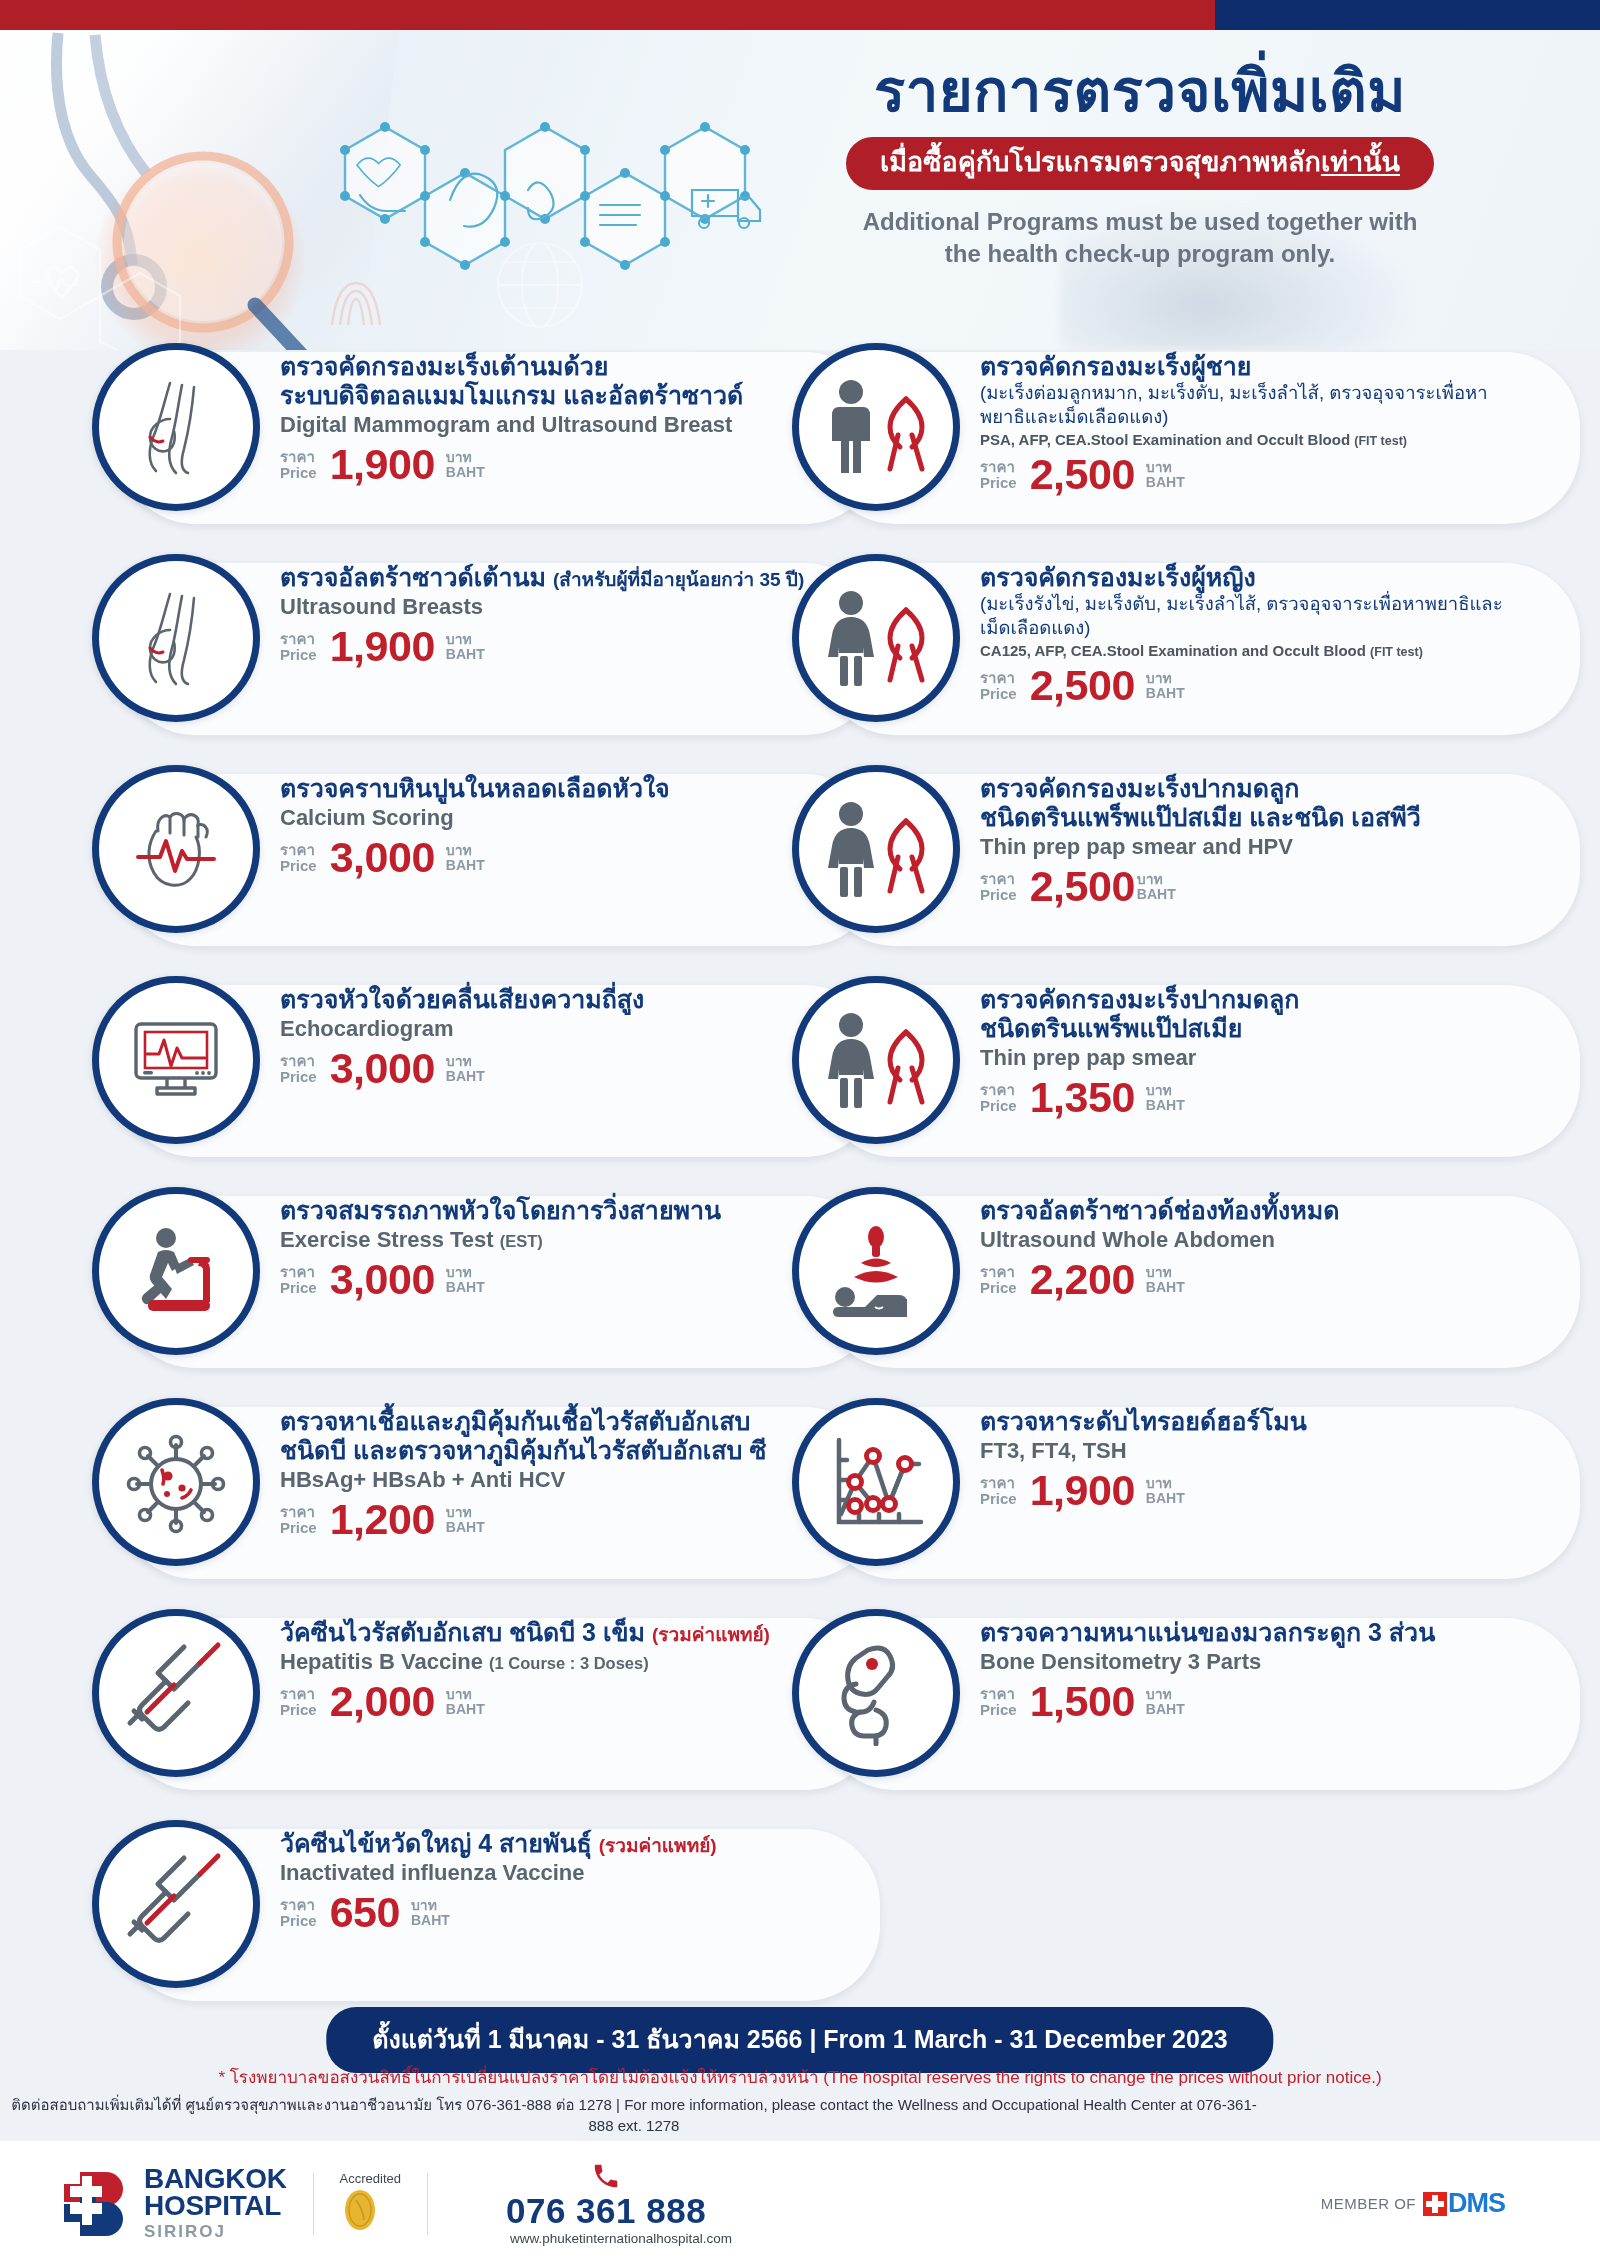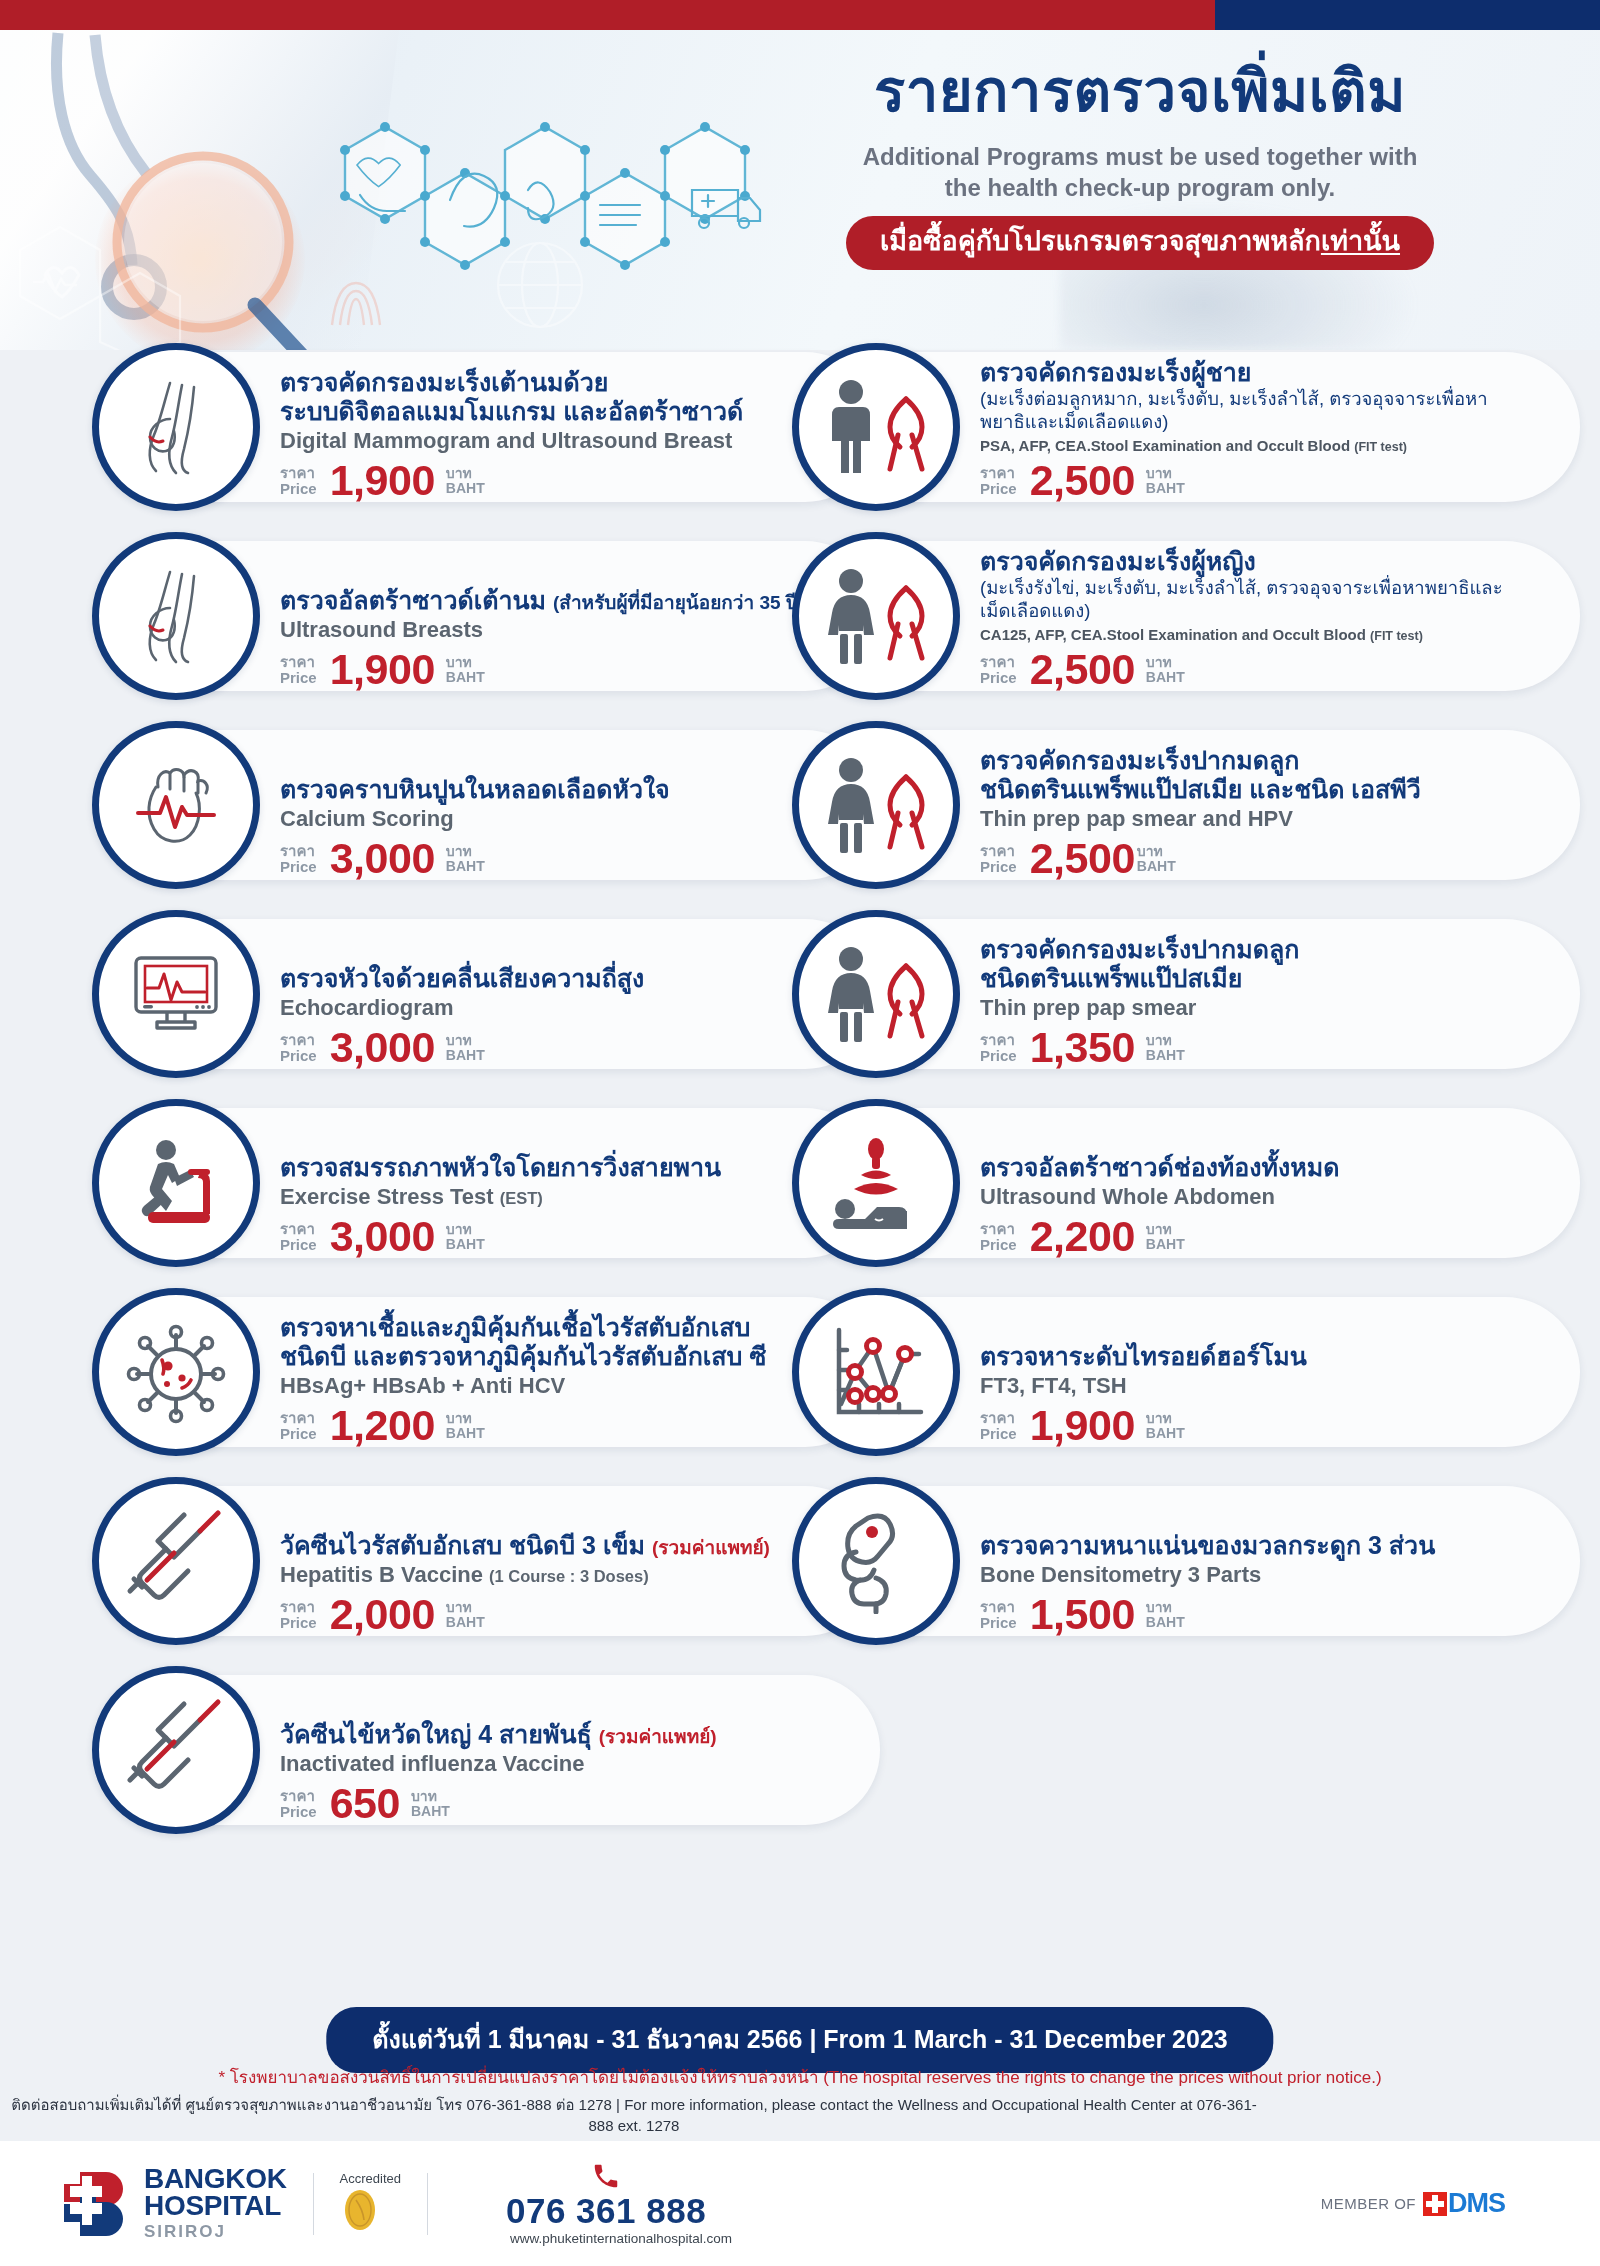--- a/index.html
+++ b/index.html
@@ -65,26 +65,26 @@
   }
 
   
   #grid { position:absolute; top:352px; left:0; width:1600px; z-index:10; }
   .col { position:absolute; top:0; width:760px; }
   .col-left  { left:120px; }
   .col-right { left:820px; }
 
   .card {
     position:relative;
-    height:150px;
+    height:172px;
     margin-bottom:39px;
     background:#fbfcfd;
     border-radius:75px;
     box-shadow:0 3px 9px rgba(25,45,85,.085);
-    display:flex; align-items:flex-end;
+    display:flex; align-items:flex-start;
   }
   .card-ring {
     position:absolute; left:-28px; top:-9px;
     width:168px; height:168px;
     border:7px solid #123a7a; border-radius:50%;
     background:#fff; display:flex; align-items:center; justify-content:center;
     box-shadow:0 2px 7px rgba(25,45,85,.13);
   }
   .card-ring svg { display:block; }
   .card-body { margin-left:160px; padding-right:26px; width:100%; }
@@ -227,25 +227,25 @@
     <g fill="none" stroke="#f0a898" stroke-width="2.4" opacity=".75" transform="translate(330,95)">
       <path d="M10 40 q4 -34 16 -34 q12 0 16 34"></path>
       <path d="M18 40 q3 -26 8 -26 q5 0 8 26"></path>
       <path d="M2 40 q5 -42 24 -42 q19 0 24 42"></path>
     </g>
   </svg>
 </div>
 
 <div id="header-block">
   <div id="main-title">รายการตรวจเพิ่มเติม</div>
+  <div id="subtitle-pill"><span>เมื่อซื้อคู่กับโปรแกรมตรวจสุขภาพหลัก</span><u>เท่านั้น</u></div>
   <div id="eng-note">
     <div>Additional Programs must be used together with</div>
     <div>the health check-up program only.</div>
   </div>
-  <div id="subtitle-pill"><span>เมื่อซื้อคู่กับโปรแกรมตรวจสุขภาพหลัก</span><u>เท่านั้น</u></div>
 </div>
 
 <div id="grid">
   <div class="col col-left" id="col-left">
       <div class="card">
         <div class="card-ring">
           <svg width="104" height="104" viewBox="0 0 104 104">
             <g fill="none" stroke="#5b6570" stroke-width="2.6" stroke-linecap="round">
       <path d="M46 8 C40 28 36 46 30 60 C24 74 24 88 32 96"></path>
       <path d="M58 10 C54 30 52 48 48 62 C44 76 44 90 52 98"></path>

